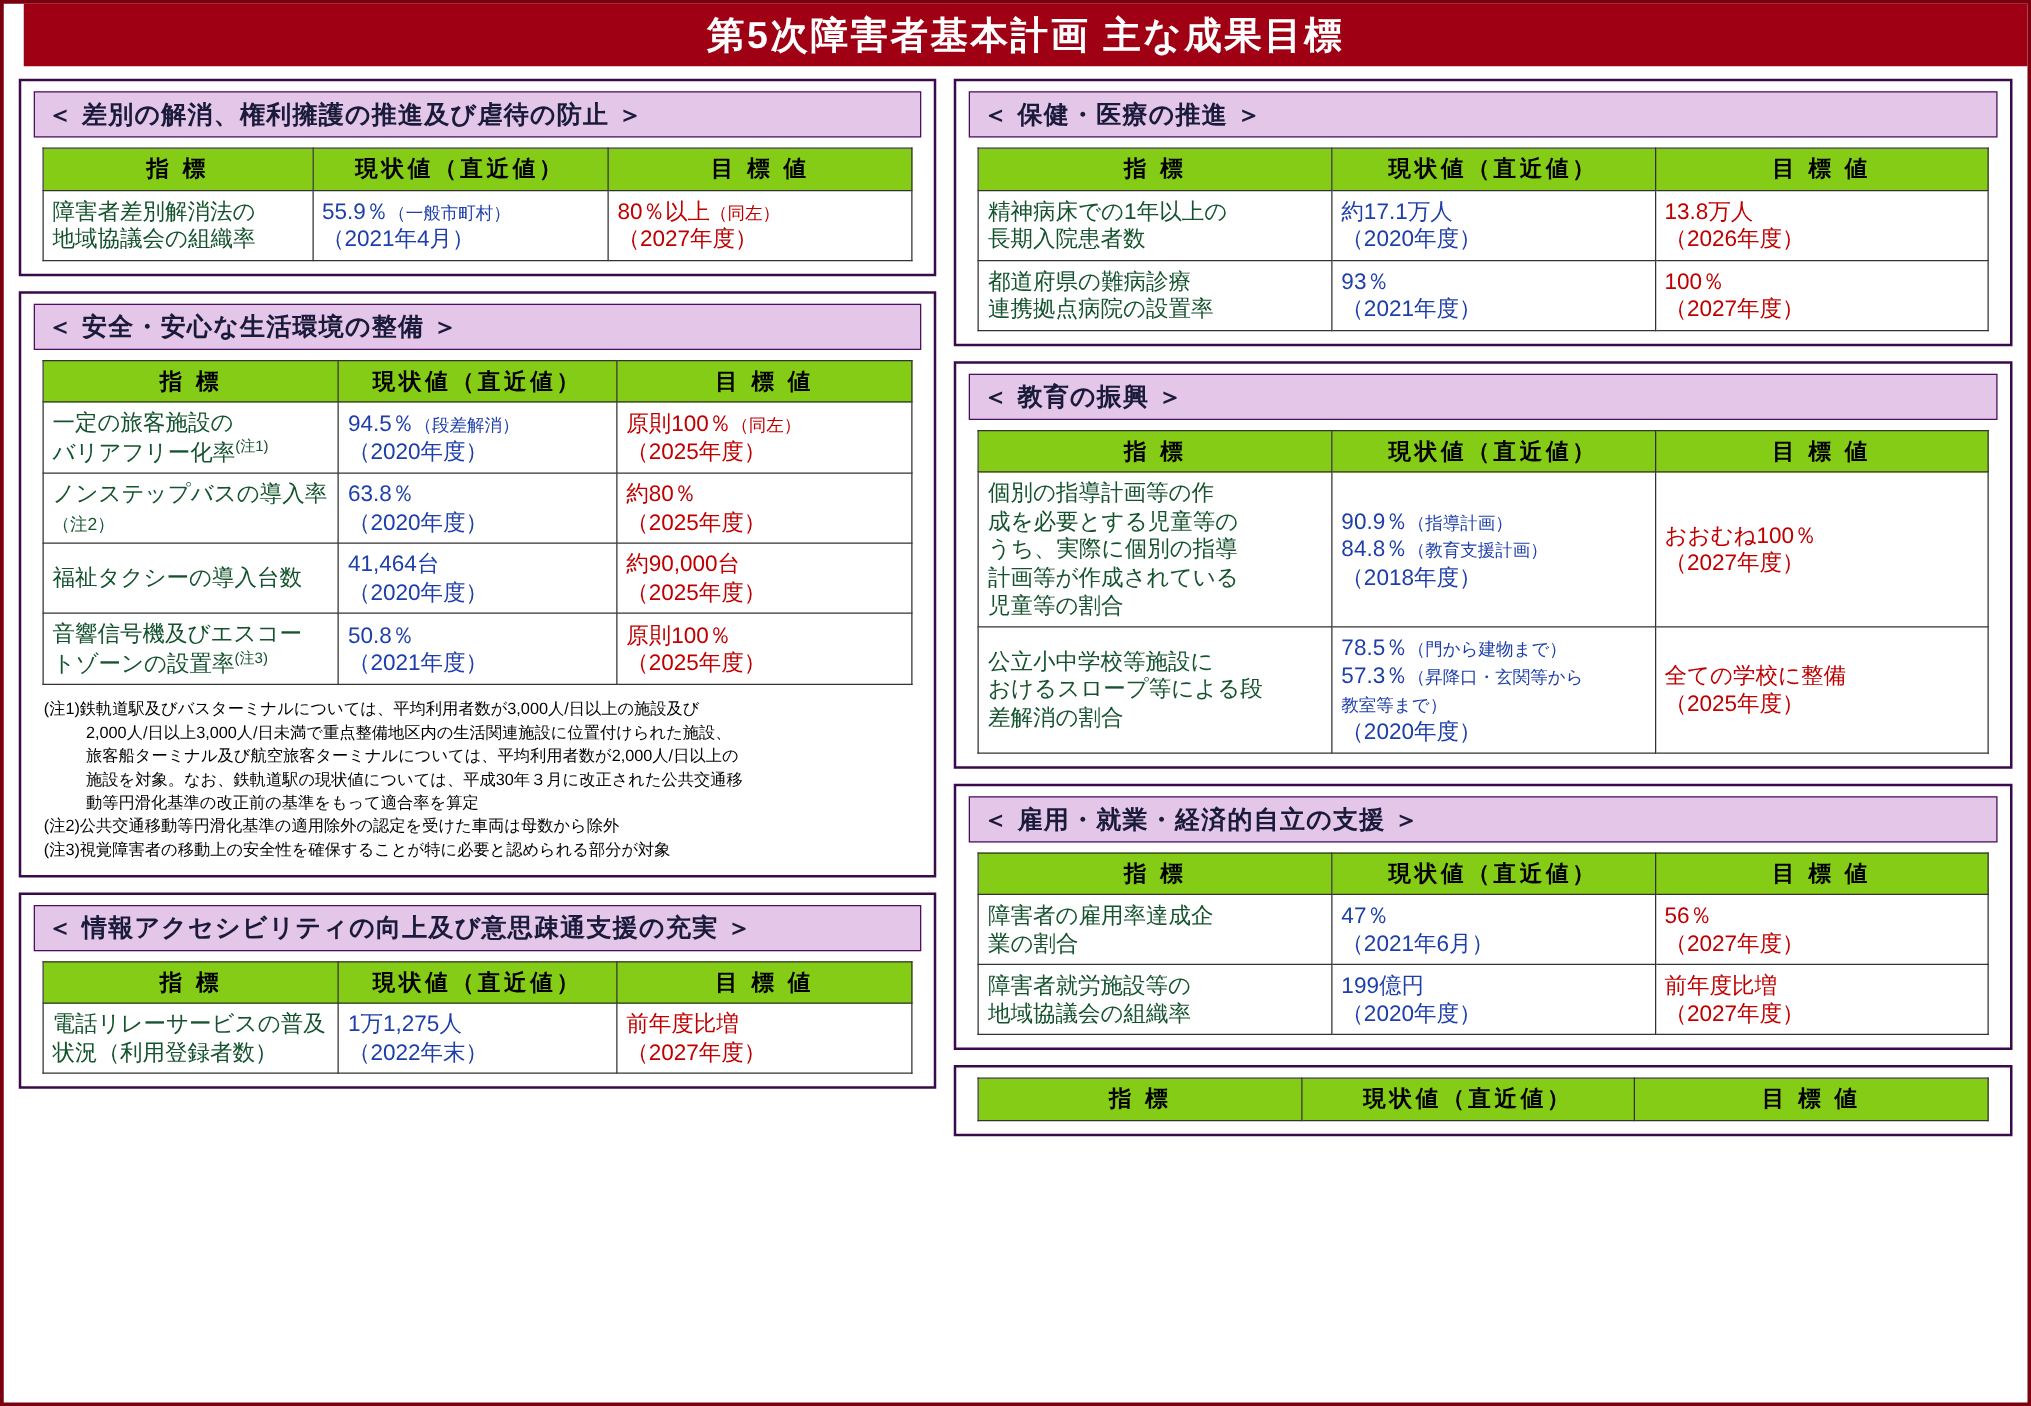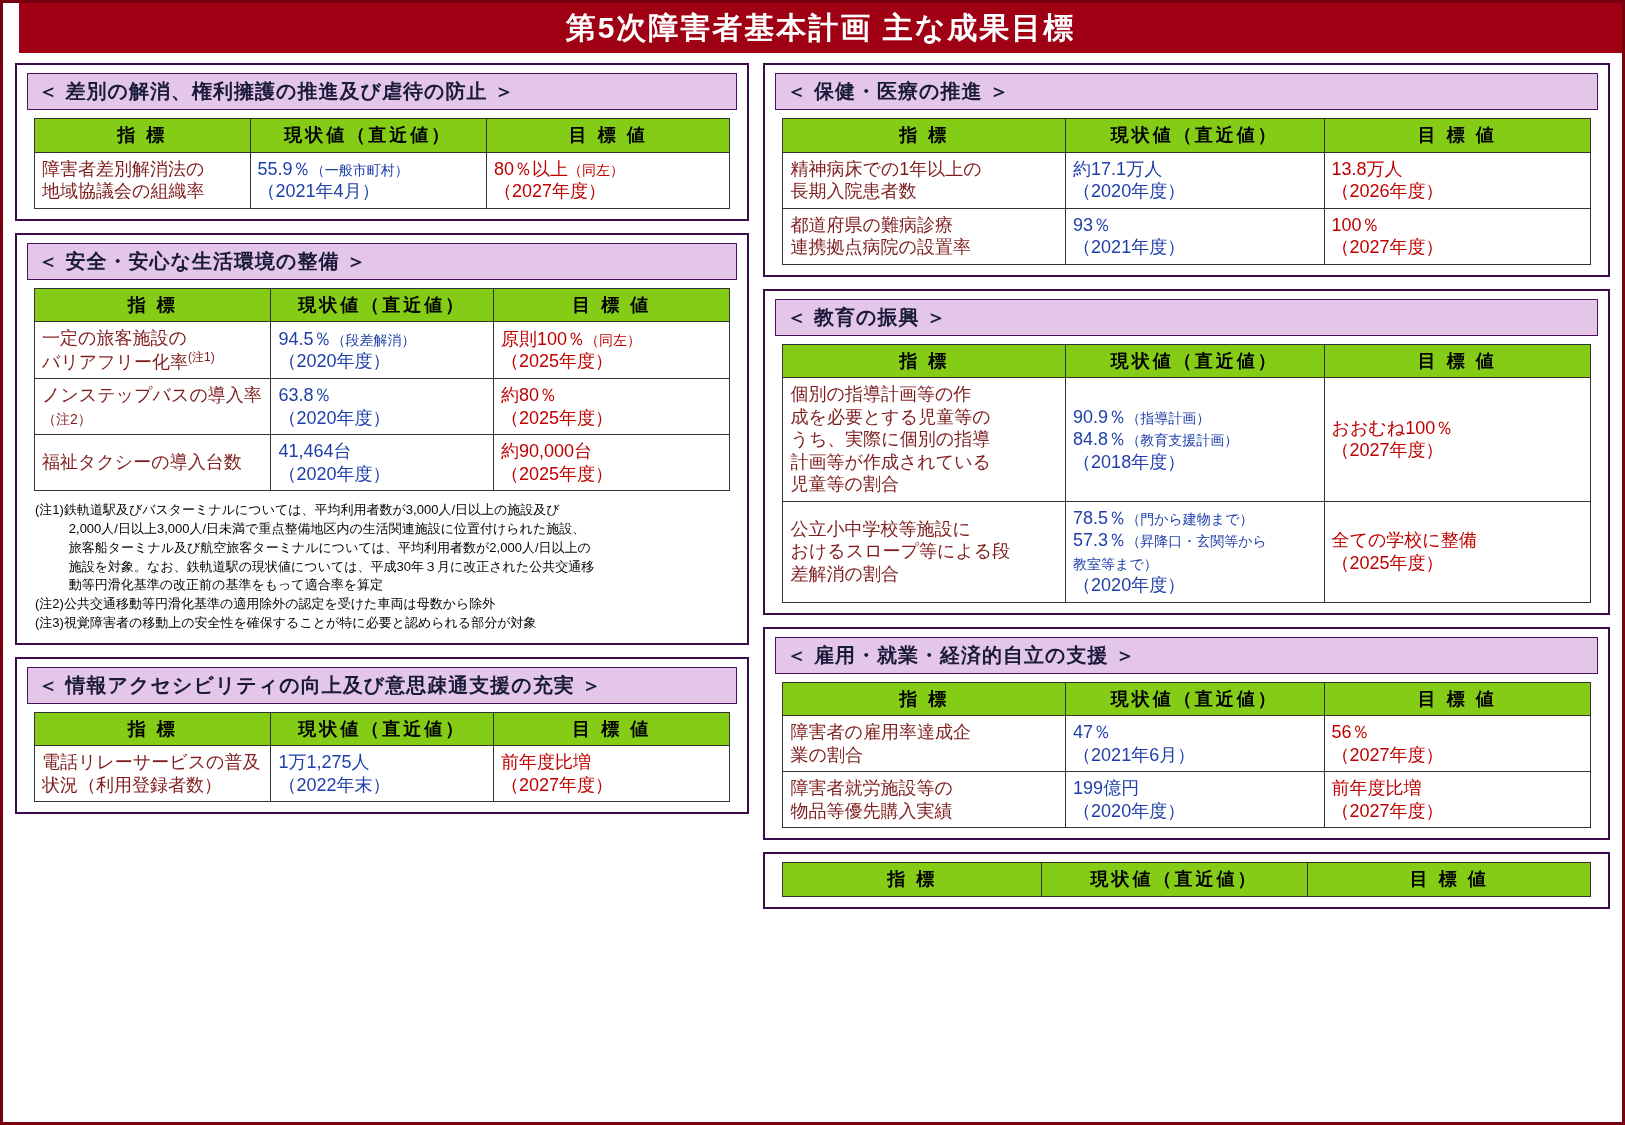--- a/index.html
+++ b/index.html
@@ -65,21 +65,21 @@
     font-size:18px;
     line-height:1.25;
   }
   table.data th{
     background:#84cc16;
     text-align:center;
     font-weight:bold;
     letter-spacing:3px;
     color:#000000;
   }
-  td.ind{color:#7f1d1d;}
+  td.ind{color:#14532d;}
   td.cur{color:#1e3faa;}
   td.tgt{color:#c00000;}
   .sm{font-size:14px;}
   .sup{font-size:12px;vertical-align:super;}
   
   .notes{
     margin-top:10px;
     font-size:13px;
     line-height:1.45;
     color:#000000;
@@ -181,20 +181,34 @@
             </td>
             <td class="cur">
               <span>41,464台</span><br>
               <span>（2020年度）</span>
             </td>
             <td class="tgt">
               <span>約90,000台</span><br>
               <span>（2025年度）</span>
             </td>
           </tr>
+          <tr>
+            <td class="ind">
+              <span style="white-space:pre-line">音響信号機及びエスコー
+トゾーンの設置率</span><span class="sup">(注3)</span>
+            </td>
+            <td class="cur">
+              <span>50.8％</span><br>
+              <span>（2021年度）</span>
+            </td>
+            <td class="tgt">
+              <span>原則100％</span><br>
+              <span>（2025年度）</span>
+            </td>
+          </tr>
         </tbody>
           </table>
         <div class="notes">
           <p class="hang">(注1)鉄軌道駅及びバスターミナルについては、平均利用者数が3,000人/日以上の施設及び</p>
           <p class="ind2">2,000人/日以上3,000人/日未満で重点整備地区内の生活関連施設に位置付けられた施設、</p>
           <p class="ind2">旅客船ターミナル及び航空旅客ターミナルについては、平均利用者数が2,000人/日以上の</p>
           <p class="ind2">施設を対象。なお、鉄軌道駅の現状値については、平成30年３月に改正された公共交通移</p>
           <p class="ind2">動等円滑化基準の改正前の基準をもって適合率を算定</p>
           <p>(注2)公共交通移動等円滑化基準の適用除外の認定を受けた車両は母数から除外</p>
           <p>(注3)視覚障害者の移動上の安全性を確保することが特に必要と認められる部分が対象</p>
@@ -360,21 +374,21 @@
               <span>（2021年6月）</span>
             </td>
             <td class="tgt">
               <span>56％</span><br>
               <span>（2027年度）</span>
             </td>
           </tr>
           <tr>
             <td class="ind">
               <span style="white-space:pre-line">障害者就労施設等の
-物品等優先購入実績</span>
+地域協議会の組織率</span>
             </td>
             <td class="cur">
               <span>199億円</span><br>
               <span>（2020年度）</span>
             </td>
             <td class="tgt">
               <span>前年度比増</span><br>
               <span>（2027年度）</span>
             </td>
           </tr>

